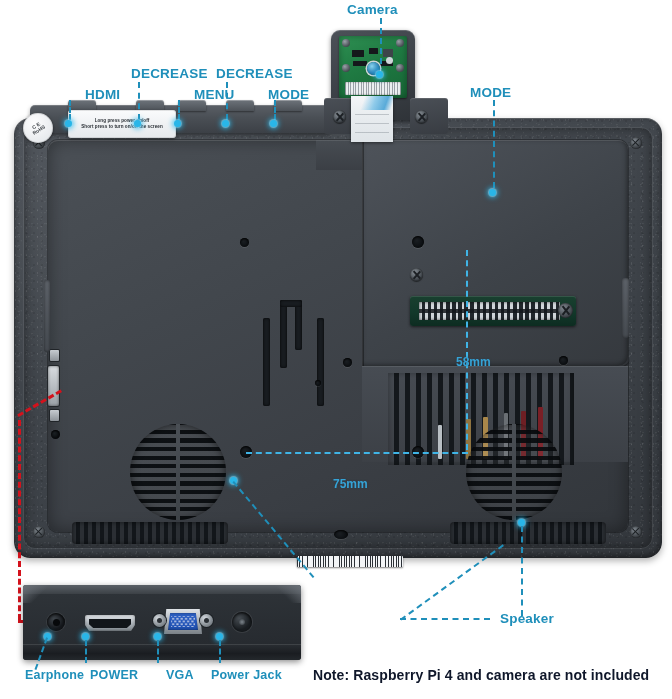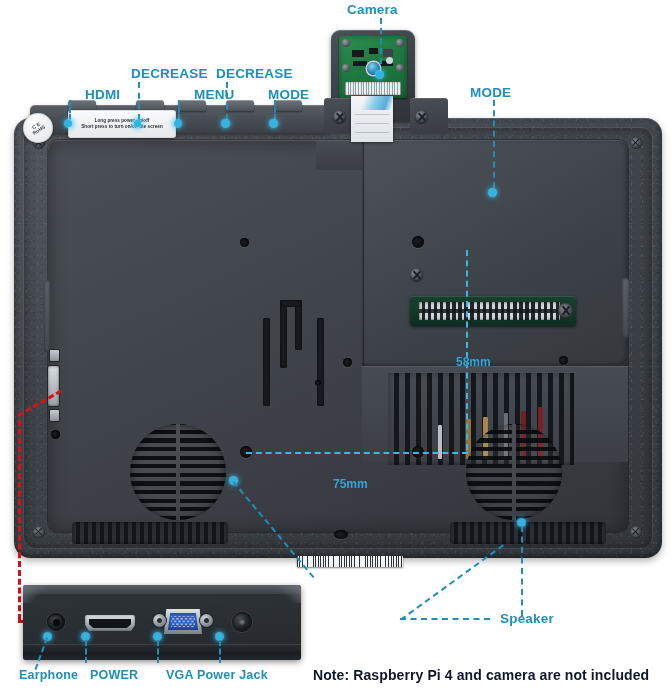--- a/index.html
+++ b/index.html
@@ -491,20 +491,20 @@
   <div class="lbl s13" style="left:131px;top:66px;">DECREASE</div>
   <div class="lbl s13" style="left:186px;top:87px;padding-left:8px;">MENU</div>
   <div class="lbl s13" style="left:216px;top:66px;">DECREASE</div>
   <div class="lbl s13" style="left:268px;top:87px;">MODE</div>
   <div class="lbl s13" style="left:470px;top:85px;">MODE</div>
   <div class="lbl s13" style="left:500px;top:611px;">Speaker</div>
 
   <div class="dim" style="left:333px;top:477px;">75mm</div>
   <div class="dim" style="left:456px;top:355px;">58mm</div>
 
-  <div class="lbl s12" style="left:19px;top:668px;">Earphone</div>
+  <div class="lbl s12" style="left:25px;top:668px;">Earphone</div>
   <div class="lbl s12" style="left:90px;top:668px;">POWER</div>
   <div class="lbl s12" style="left:166px;top:668px;">VGA</div>
-  <div class="lbl s12" style="left:197px;top:668px;">Power Jack</div>
+  <div class="lbl s12" style="left:211px;top:668px;">Power Jack</div>
 
   <div class="note" style="left:313px;top:667px;">Note: Raspberry Pi 4 and camera are not included</div>
 
 </div>
 
 </body></html>

